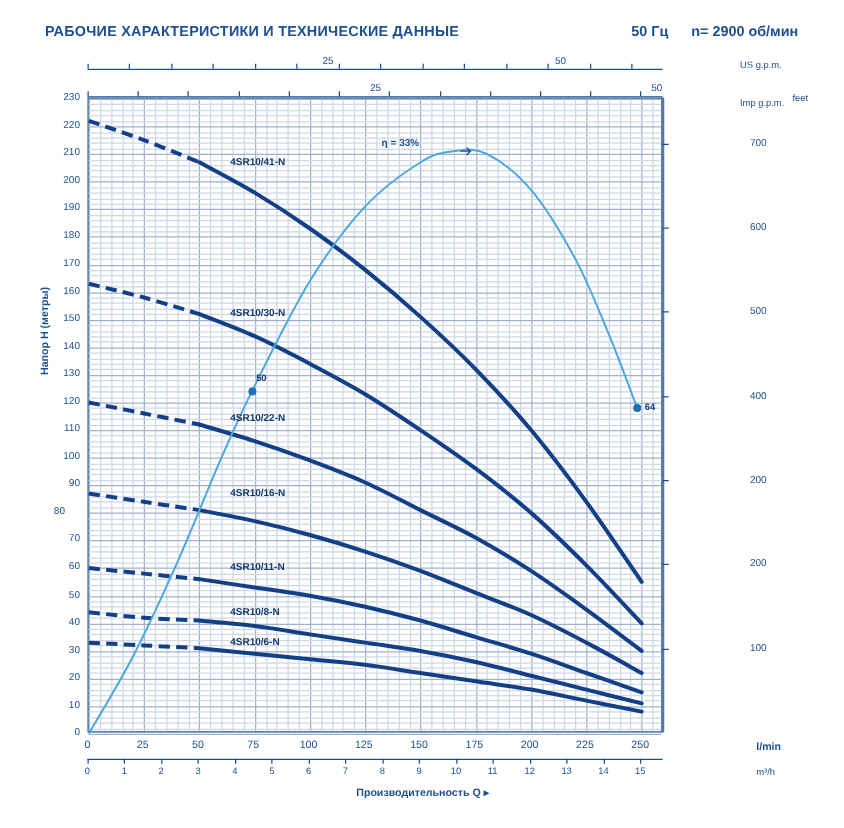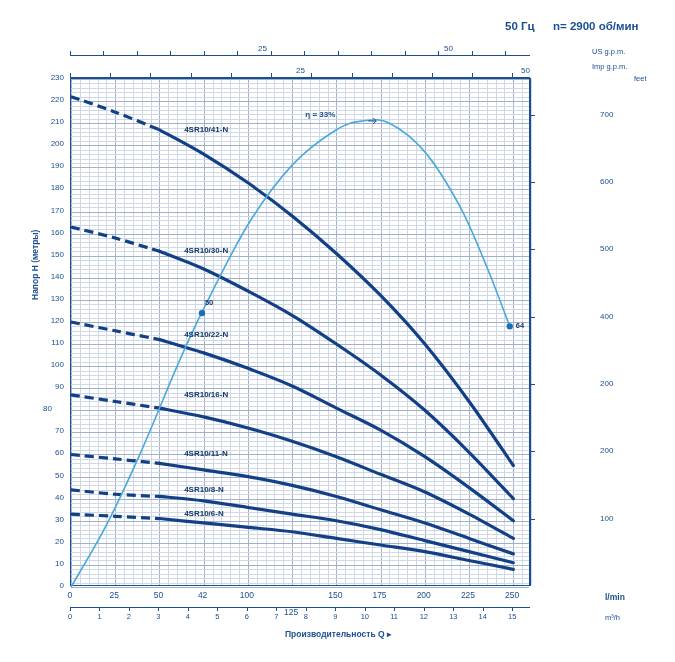--- a/index.html
+++ b/index.html
@@ -41,20 +41,21 @@
 
   .xbar{position:absolute;left:70px;top:607px;width:460px;height:1px;background:#1b4f91;}
   .xbar .tk{position:absolute;top:0;width:1px;height:4px;background:#1b4f91;}
   svg{position:absolute;left:0;top:0;overflow:visible;}
 </style>
 </head>
 <body>
 
 <div id="root">
 
+  <div class="hdr-title">РАБОЧИЕ ХАРАКТЕРИСТИКИ И ТЕХНИЧЕСКИЕ ДАННЫЕ</div>
   <div class="hdr-freq">50 Гц</div>
   <div class="hdr-rpm">n= 2900 об/мин</div>
 
   <div class="topaxis" style="top:55px;" id="axUS">
       <div class="tk" style="left: 0px;"></div>
       <div class="tk" style="left: 33.4827px;"></div>
       <div class="tk" style="left: 66.9654px;"></div>
       <div class="tk" style="left: 100.448px;"></div>
       <div class="tk" style="left: 133.931px;"></div>
       <div class="tk" style="left: 167.413px;"></div>
@@ -78,21 +79,21 @@
       <div class="tk" style="left: 120.644px;"></div>
       <div class="tk" style="left: 160.858px;"></div>
       <div class="tk" style="left: 201.073px;"></div>
       <div class="tk" style="left: 241.288px;"></div>
       <div class="tk" style="left: 281.502px;"></div>
       <div class="tk" style="left: 321.717px;"></div>
       <div class="tk" style="left: 361.932px;"></div>
       <div class="tk" style="left: 402.146px;"></div>
       <div class="tk" style="left: 442.361px;"></div>
     </div>
-  <div class="ax-lab" style="left:592px;top:62px;">Imp g.p.m.</div>
+  <div class="ax-lab" style="left:592px;top:78px;">Imp g.p.m.</div>
   <div class="ax-num" style="left:296px;top:66px;">25</div>
   <div class="ax-num" style="left:521px;top:66px;">50</div>
 
   <div class="unit-feet">feet</div>
 
   <div class="plot">
     <div class="grid-minor" id="gridMinor">
         <div class="vline mj" style="left: 0px;"></div>
         <div class="vline mn" style="left: 8.84615px;"></div>
         <div class="vline mn" style="left: 17.6923px;"></div>
@@ -346,23 +347,23 @@
     <div class="yrlab" style="left: 600px; top: 379.125px;">200</div>
     <div style="position: absolute; left: 530px; top: 384.125px; width: 5px; height: 1px; background: rgb(27, 79, 145);"></div>
     <div class="yrlab" style="left: 600px; top: 446.27px;">200</div>
     <div style="position: absolute; left: 530px; top: 451.27px; width: 5px; height: 1px; background: rgb(27, 79, 145);"></div>
     <div class="yrlab" style="left: 600px; top: 513.635px;">100</div>
     <div style="position: absolute; left: 530px; top: 518.635px; width: 5px; height: 1px; background: rgb(27, 79, 145);"></div>
     <div style="position: absolute; left: 530px; top: 78px; width: 1px; height: 508px; background: rgb(27, 79, 145);"></div>
     <div class="xlab" style="left: 67.6px; top: 590px;">0</div>
     <div class="xlab" style="left: 109.431px; top: 590px;">25</div>
     <div class="xlab" style="left: 153.662px; top: 590px;">50</div>
-    <div class="xlab" style="left: 197.892px; top: 590px;">42</div>
+    <div class="xlab" style="left: 197.892px; top: 590px;">75</div>
     <div class="xlab" style="left: 239.723px; top: 590px;">100</div>
-    <div class="xlab" style="left: 283.954px; top: 607px;">125</div>
+    <div class="xlab" style="left: 283.954px; top: 590px;">125</div>
     <div class="xlab" style="left: 328.185px; top: 590px;">150</div>
     <div class="xlab" style="left: 372.415px; top: 590px;">175</div>
     <div class="xlab" style="left: 416.646px; top: 590px;">200</div>
     <div class="xlab" style="left: 460.877px; top: 590px;">225</div>
     <div class="xlab" style="left: 505.108px; top: 590px;">250</div>
     <div class="xlab" style="font-size: 7.5px; left: 67.9px; top: 612px;">0</div>
     <div class="xlab" style="font-size: 7.5px; left: 97.3872px; top: 612px;">1</div>
     <div class="xlab" style="font-size: 7.5px; left: 126.874px; top: 612px;">2</div>
     <div class="xlab" style="font-size: 7.5px; left: 156.362px; top: 612px;">3</div>
     <div class="xlab" style="font-size: 7.5px; left: 185.849px; top: 612px;">4</div>

